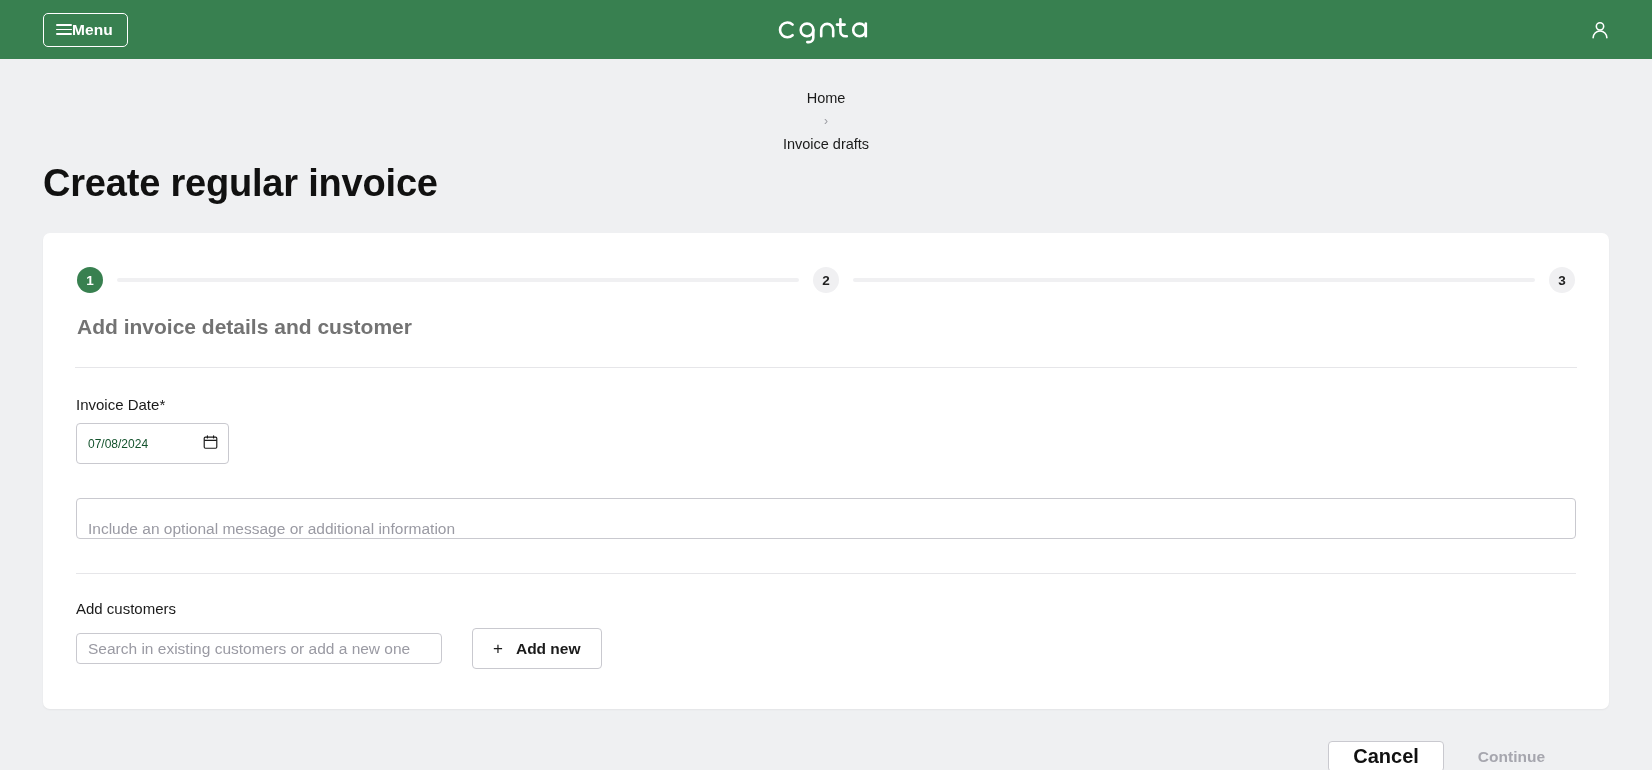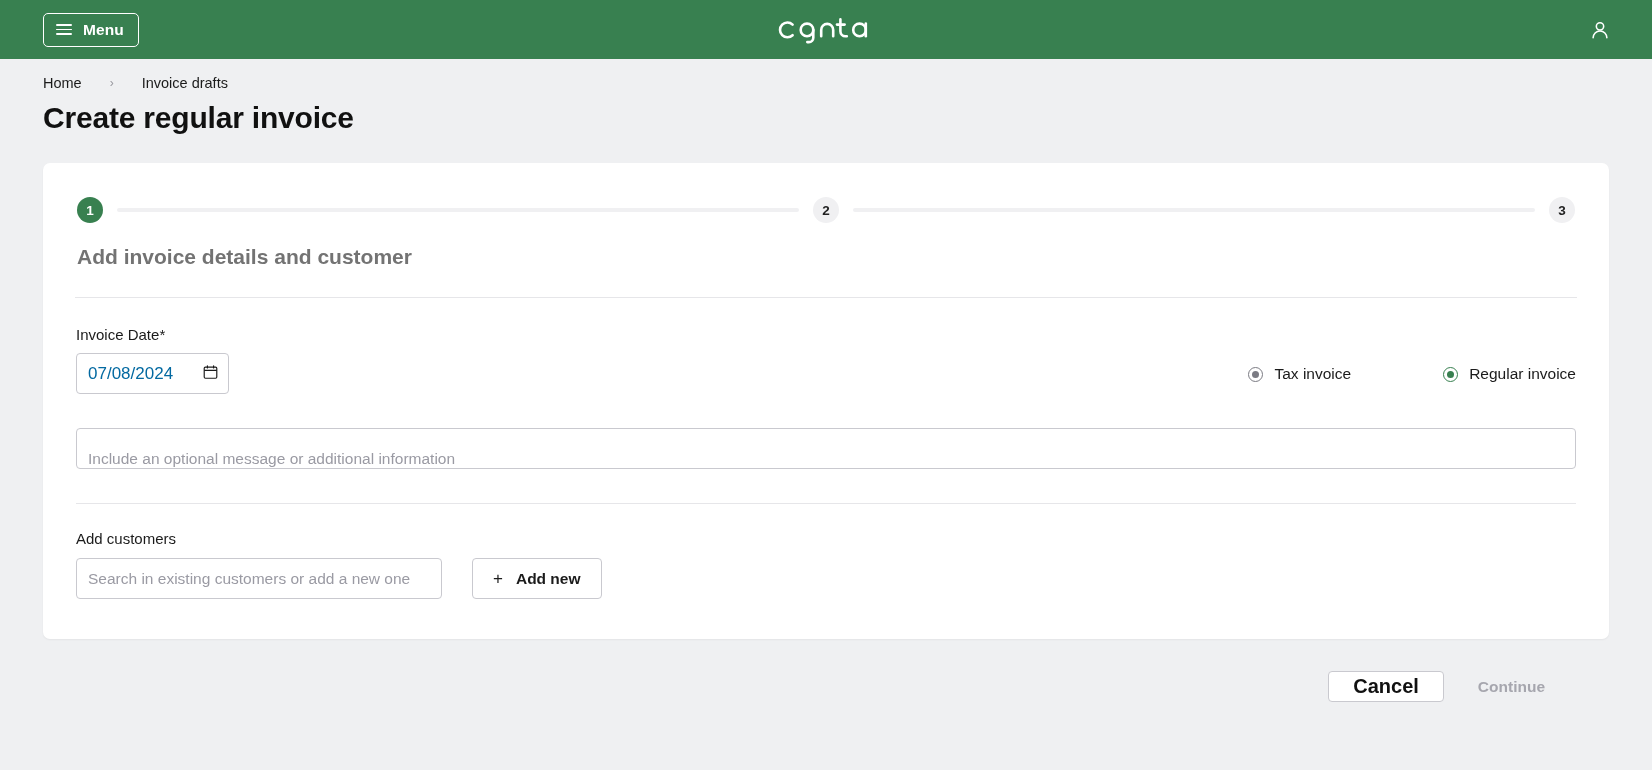--- a/index.html
+++ b/index.html
@@ -18,21 +18,20 @@
     background: #388050;
     display: flex;
     align-items: center;
   }
   .menu-btn {
     margin-left: 43px;
     height: 34px;
     padding: 0 14px 0 12px;
     display: flex;
     align-items: center;
-    gap: 11px;
     background: transparent;
     border: 1px solid #ffffff;
     border-radius: 5px;
     color: #ffffff;
     font-size: 15.5px;
     font-weight: bold;
     font-family: "Liberation Sans", sans-serif;
     cursor: pointer;
     letter-spacing: .1px;
   }
@@ -53,31 +52,32 @@
     top: 50%;
     transform: translateY(-50%);
     width: 30px; height: 30px;
     display: flex; align-items: center; justify-content: center;
     background: transparent; border: none; cursor: pointer; padding: 0;
   }
 
   
   .page { padding: 0 43px; }
   .breadcrumb {
-    display: flex; align-items: center; gap: 28px;
-    margin-top: 16px;
+    display: flex; align-items: center; gap: 8px;
+    margin-top: 31px;
     font-size: 14.5px;
     color: #1b1b1b;
+    flex-direction: column;
   }
   .breadcrumb .crumb { color: #1b1b1b; text-decoration: none; cursor: pointer; }
   .breadcrumb .sep { color: #9b9ba1; font-size: 12px; }
 
   h1.page-title {
     margin: 10px 0 0 0;
-    font-size: 30px;
+    font-size: 38px;
     font-weight: bold;
     color: #111111;
     letter-spacing: -0.2px;
   }
 
   
   .card {
     margin-top: 28px;
     background: #ffffff;
     border-radius: 7px;
@@ -120,21 +120,21 @@
   .date-input {
     position: relative;
     width: 153px; height: 41px;
     border: 1px solid #c9c9cf;
     border-radius: 4px;
     background: #fff;
     display: flex; align-items: center;
     padding: 0 11px;
     cursor: text;
   }
-  .date-input .val { font-size: 17px; color: #0369a1; }
+  .date-input .val { font-size: 12px; color: #14532d; }
   .date-input .cal-ico { position: absolute; right: 10px; top: 50%; transform: translateY(-50%); cursor: pointer; }
 
   .radios { margin-left: auto; display: flex; align-items: center; gap: 92px; padding-bottom: 11px; }
   .radio { display: flex; align-items: center; gap: 11px; cursor: pointer; }
   .radio-mark {
     width: 15px; height: 15px; border-radius: 50%;
     border: 1.6px solid #7b7b83;
     display: flex; align-items: center; justify-content: center;
     flex: none;
   }
@@ -152,21 +152,21 @@
     padding: 0 11px;
     cursor: text;
   }
   .message-input .ph { font-size: 15.5px; color: #9a9aa3; }
 
   .divider2 { height: 1px; background: #e6e6e9; margin: 34px 9px 0 9px; }
 
   .customer-block { margin: 26px 9px 0 9px; }
   .customer-row { display: flex; align-items: center; gap: 30px; margin-top: 11px; }
   .search-input {
-    width: 366px; height: 41px;
+    width: 366px; height: 31px;
     border: 1px solid #c9c9cf;
     border-radius: 4px;
     display: flex; align-items: center;
     padding: 0 11px;
     cursor: text;
   }
   .search-input .ph { font-size: 15.5px; color: #9a9aa3; }
 
   .add-new-btn {
     height: 41px;
@@ -273,34 +273,20 @@
             <svg width="15" height="15" viewBox="0 0 16 16" fill="none">
               <rect x="1.3" y="2.8" width="13.4" height="11.9" rx="1.3" stroke="#1b1b1b" stroke-width="1.25"></rect>
               <path d="M1.3 6.2h13.4" stroke="#1b1b1b" stroke-width="1.25"></path>
               <path d="M4.7 1.3v2.4M11.3 1.3v2.4" stroke="#1b1b1b" stroke-width="1.25" stroke-linecap="round"></path>
             </svg>
           </span>
         </div>
       </div>
 
 
-      <div class="radios">
-        <label class="radio">
-          <span class="radio-mark">
-              <i></i>
-            </span>
-          <span class="radio-label">Tax invoice</span>
-        </label>
-        <label class="radio checked">
-          <span class="radio-mark">
-              <i></i>
-            </span>
-          <span class="radio-label">Regular invoice</span>
-        </label>
-      </div>
     </div>
 
     <div class="message-input">
       <span class="ph">Include an optional message or additional information</span>
     </div>
 
     <div class="divider2"></div>
 
     <div class="customer-block">
       <span class="field-label">Add customers</span>

